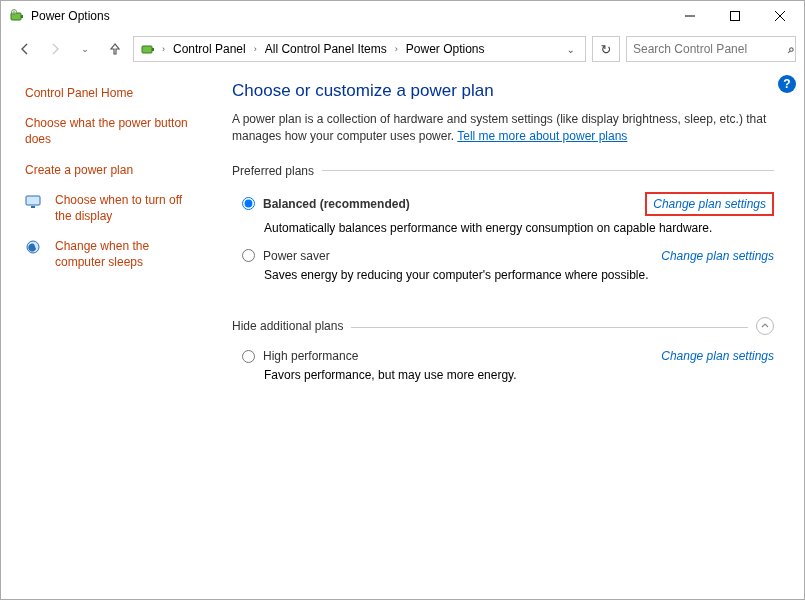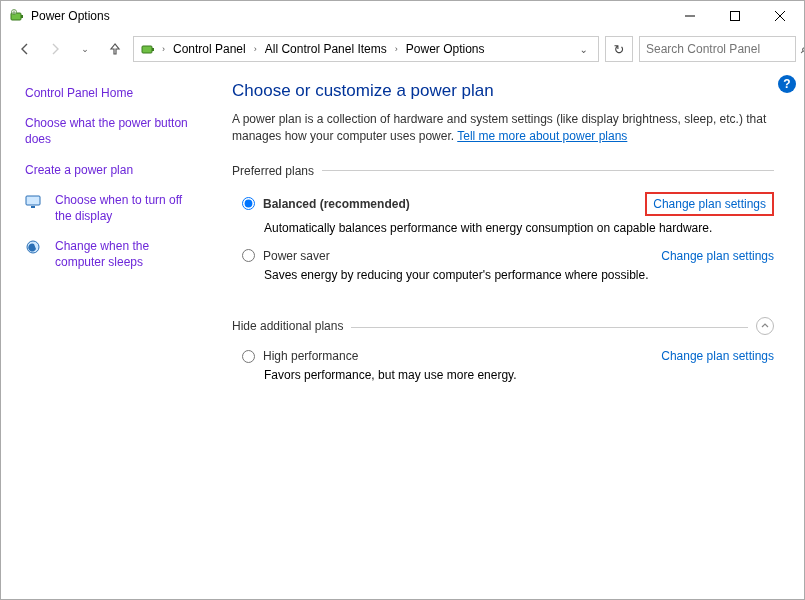--- a/index.html
+++ b/index.html
@@ -19,28 +19,28 @@
 
 .addressbar { flex: 1; height: 26px; border: 1px solid #ccc; display: flex; align-items: center; padding: 0 4px; font-size: 12px; gap: 2px; }
 .addressbar .seg { padding: 2px 4px; cursor: pointer; }
 .addressbar .chev { font-size: 9px; color: #555; padding: 0 2px; cursor: pointer; }
 .addressbar .addr-icon { width: 16px; height: 16px; margin: 0 2px; }
 .addressbar .spacer { flex: 1; }
 .addressbar .addr-drop { font-size: 10px; color: #555; padding: 0 6px 0 4px; cursor: pointer; }
 
 .refresh-btn { width: 28px; height: 26px; border: 1px solid #ccc; display: flex; align-items: center; justify-content: center; cursor: pointer; font-size: 13px; color: #444; }
 
-.searchbox { width: 157px; height: 26px; border: 1px solid #ccc; display: flex; align-items: center; padding: 0 6px; }
+.searchbox { width: 170px; height: 26px; border: 1px solid #ccc; display: flex; align-items: center; padding: 0 6px; }
 .searchbox input { border: none; outline: none; flex: 1; font-size: 12px; color: #666; background: transparent; }
 .searchbox .search-icon { font-size: 12px; color: #666; font-weight: bold; }
 
 
 .body { display: flex; height: calc(600px - 30px - 36px); }
 .sidebar { width: 215px; padding: 18px 14px 14px 24px; font-size: 12px; display: flex; flex-direction: column; }
-.sidebar a { color: #6d28d9; text-decoration: none; display: block; margin-bottom: 14px; line-height: 1.35; cursor: pointer; }
+.sidebar a { color: #c2410c; text-decoration: none; display: block; margin-bottom: 14px; line-height: 1.35; cursor: pointer; }
 .sidebar .side-item { display: flex; align-items: flex-start; gap: 14px; margin-bottom: 14px; }
 .sidebar .side-item .side-icon { width: 16px; height: 16px; flex-shrink: 0; margin-top: 1px; }
 .sidebar .side-item a { margin-bottom: 0; }
 .sidebar .see-also-block { margin-top: auto; padding-bottom: 10px; }
 .sidebar .see-also { color: #666; font-size: 12px; margin-bottom: 14px; }
 
 .content { flex: 1; padding: 14px 30px 14px 16px; font-size: 12px; color: #333; position: relative; }
 .content h1 { color: #003399; font-weight: 400; font-size: 17px; margin-bottom: 10px; }
 .content .desc { line-height: 1.45; margin-bottom: 18px; }
 .content .desc a { color: #0066cc; text-decoration: underline; cursor: pointer; }
@@ -51,21 +51,21 @@
 fieldset.hide-plans .legend-line { display: flex; align-items: center; width: 100%; }
 fieldset.hide-plans .legend-text { padding-right: 8px; }
 fieldset.hide-plans .legend-rule { flex: 1; border-top: 1px solid #ccc; position: relative; top: 1px; }
 .collapse-btn { width: 18px; height: 18px; border: 1px solid #bbb; border-radius: 50%; display: flex; align-items: center; justify-content: center; font-size: 9px; color: #666; margin-left: 8px; cursor: pointer; background: #fff; }
 
 .plan { padding: 4px 0 8px 10px; }
 .plan-head { display: flex; align-items: center; }
 .plan-head input[type=radio] { margin-right: 8px; }
 .plan-head label { cursor: pointer; }
 .plan-head .bold { font-weight: 700; }
-.plan-head .change-link { margin-left: auto; color: #0066cc; text-decoration: none; cursor: pointer; font-size: 12px; }
+.plan-head .change-link { margin-left: auto; color: #0066cc; text-decoration: none; cursor: pointer; font-size: 12px; font-style: italic; }
 .plan-head .highlight-box { border: 2px solid #e5332a; padding: 3px 6px; }
 .plan-desc { padding: 4px 0 0 22px; color: #000000; line-height: 1.4; }
 
 .help-icon { position: absolute; top: 8px; right: 8px; width: 18px; height: 18px; border-radius: 50%; background: #0066cc; color: #fff; display: flex; align-items: center; justify-content: center; font-size: 12px; font-weight: bold; cursor: pointer; }
 
 .battery-icon-svg { display: block; }
 </style>
 </head>
 <body>
 

